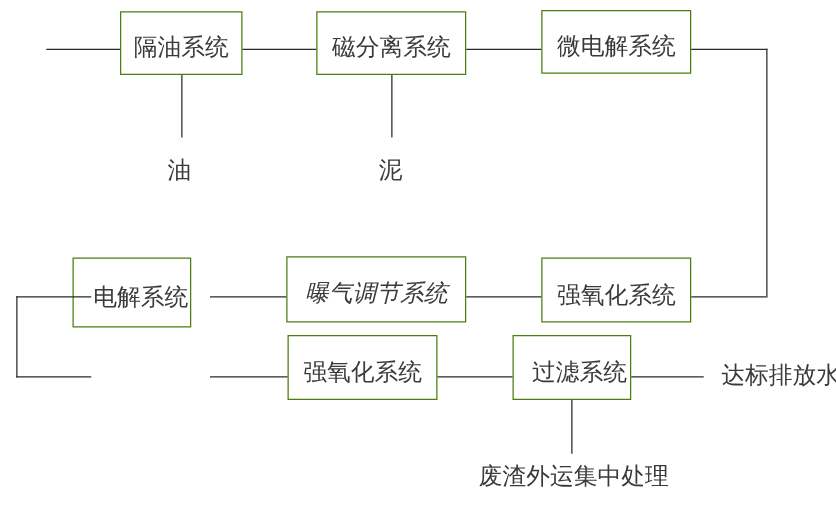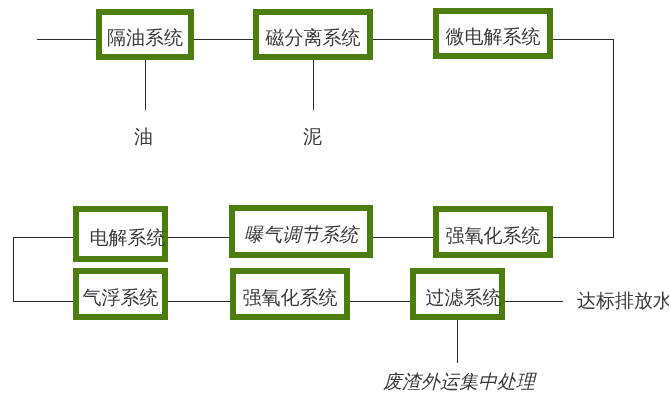--- a/index.html
+++ b/index.html
@@ -11,21 +11,21 @@
     position: relative;
     width: 669px;
     height: 404px;
     background: #ffffff;
     font-family: "Liberation Sans", "DejaVu Sans", sans-serif;
     overflow: hidden;
   }
   .node {
     position: absolute;
     box-sizing: border-box;
-    border: 6px solid #4d7c0f;
+    border: 1px solid #4d7c0f;
     background: #ffffff;
     display: flex;
     align-items: center;
     justify-content: center;
     padding-top: 7px;
     font-size: 19px;
     letter-spacing: 0px;
     color: #3a3a3a;
     white-space: nowrap;
   }
@@ -40,21 +40,21 @@
     position: absolute;
     background: #2b2b2b;
   }
   .h { height: 1px; }
   .v { width: 1px; }
 
   
   #n-oil-sep     { left: 96px;  top: 9px;   width: 98px;  height: 51px; }
   #n-mag-sep     { left: 253px; top: 9px;   width: 120px; height: 51px; }
   #n-micro-elec  { left: 433px; top: 8px;   width: 120px; height: 51px; }
-  #n-elec        { left: 73px;  top: 206px; width: 95px;  height: 56px; padding-left: 14px; }
+  #n-elec        { left: 58px;  top: 206px; width: 95px;  height: 56px; padding-left: 14px; }
   #n-aeration    { left: 229px; top: 205px; width: 144px; height: 53px; font-style: italic; }
   #n-strong-ox-a { left: 433px; top: 206px; width: 120px; height: 52px; }
   #n-air-flot    { left: 73px;  top: 268px; width: 95px;  height: 52px; }
   #n-strong-ox-b { left: 230px; top: 268px; width: 120px; height: 52px; }
   #n-filter      { left: 410px; top: 268px; width: 95px;  height: 52px; padding-left: 12px; }
 
   
   #l-inlet      { left: 37px;  top: 39px;  width: 59px; }
   #l-t1         { left: 194px; top: 39px;  width: 59px; }
   #l-t2         { left: 373px; top: 39px;  width: 60px; }
@@ -70,34 +70,33 @@
   #l-r3b        { left: 350px; top: 301px; width: 60px; }
   #l-out        { left: 505px; top: 301px; width: 58px; }
   #l-oil-v      { left: 145px; top: 60px;  height: 50px; }
   #l-sludge-v   { left: 313px; top: 60px;  height: 50px; }
   #l-residue-v  { left: 457px; top: 320px; height: 43px; }
 
   
   #lb-oil       { left: 134px; top: 127px; }
   #lb-sludge    { left: 303px; top: 127px; }
   #lb-discharge { left: 556px; top: 291px; margin-left: 21px; }
-  #lb-residue   { left: 383px; top: 372px; font-style: italic; }
+  #lb-residue   { left: 383px; top: 372px; }
 </style>
 </head>
 <body>
 
 <div class="canvas">
 
   <div class="node" id="n-oil-sep">隔油系统</div>
   <div class="node" id="n-mag-sep">磁分离系统</div>
   <div class="node" id="n-micro-elec">微电解系统</div>
   <div class="node" id="n-elec">电解系统</div>
   <div class="node" id="n-aeration">曝气调节系统</div>
   <div class="node" id="n-strong-ox-a">强氧化系统</div>
-  <div class="node" id="n-air-flot">气浮系统</div>
   <div class="node" id="n-strong-ox-b">强氧化系统</div>
   <div class="node" id="n-filter">过滤系统</div>
 
   <div class="line h" id="l-inlet"></div>
   <div class="line h" id="l-t1"></div>
   <div class="line h" id="l-t2"></div>
   <div class="line h" id="l-elbow-h1"></div>
   <div class="line v" id="l-elbow-v"></div>
   <div class="line h" id="l-elbow-h2"></div>
   <div class="line h" id="l-r2a"></div>

